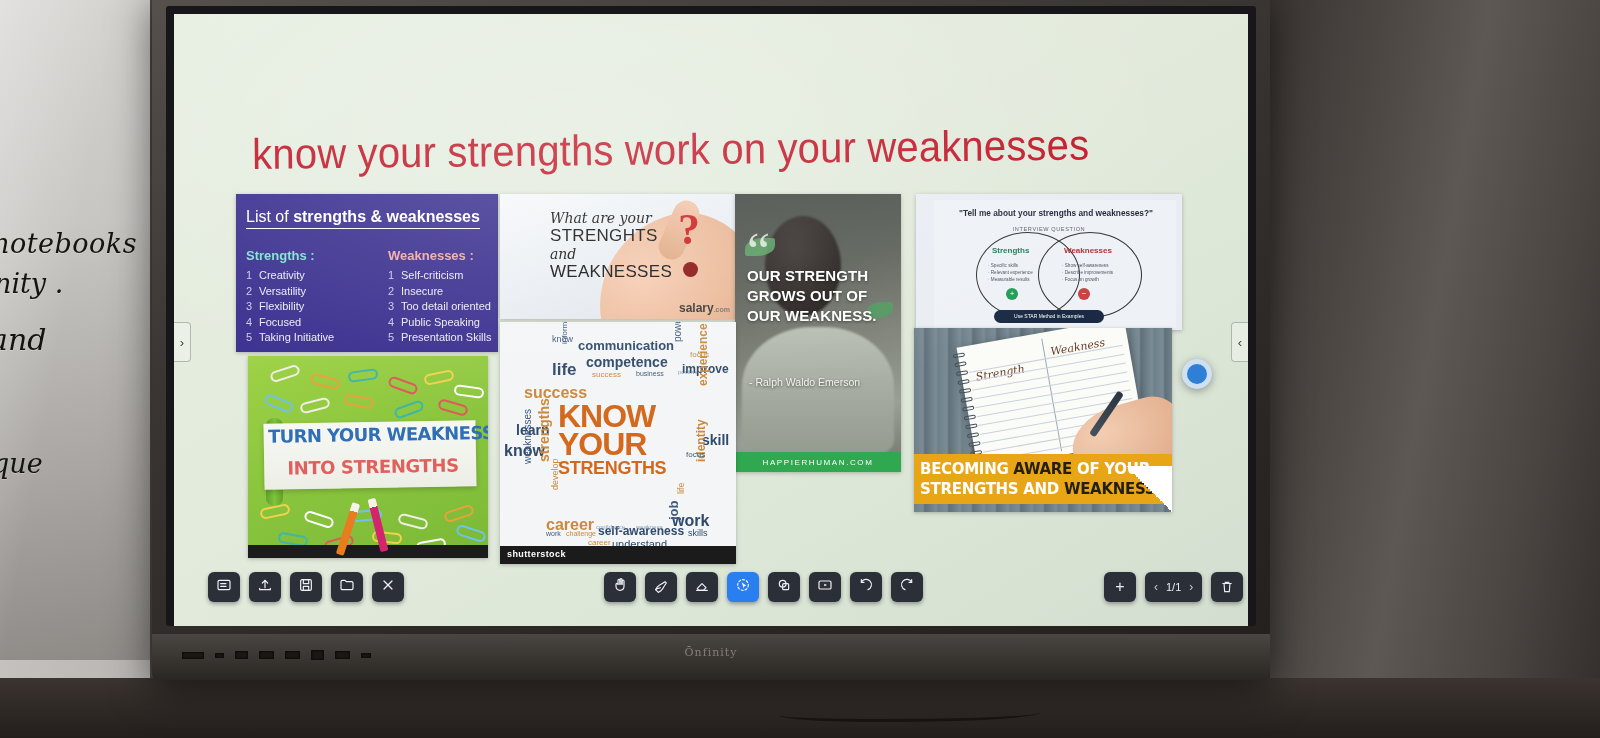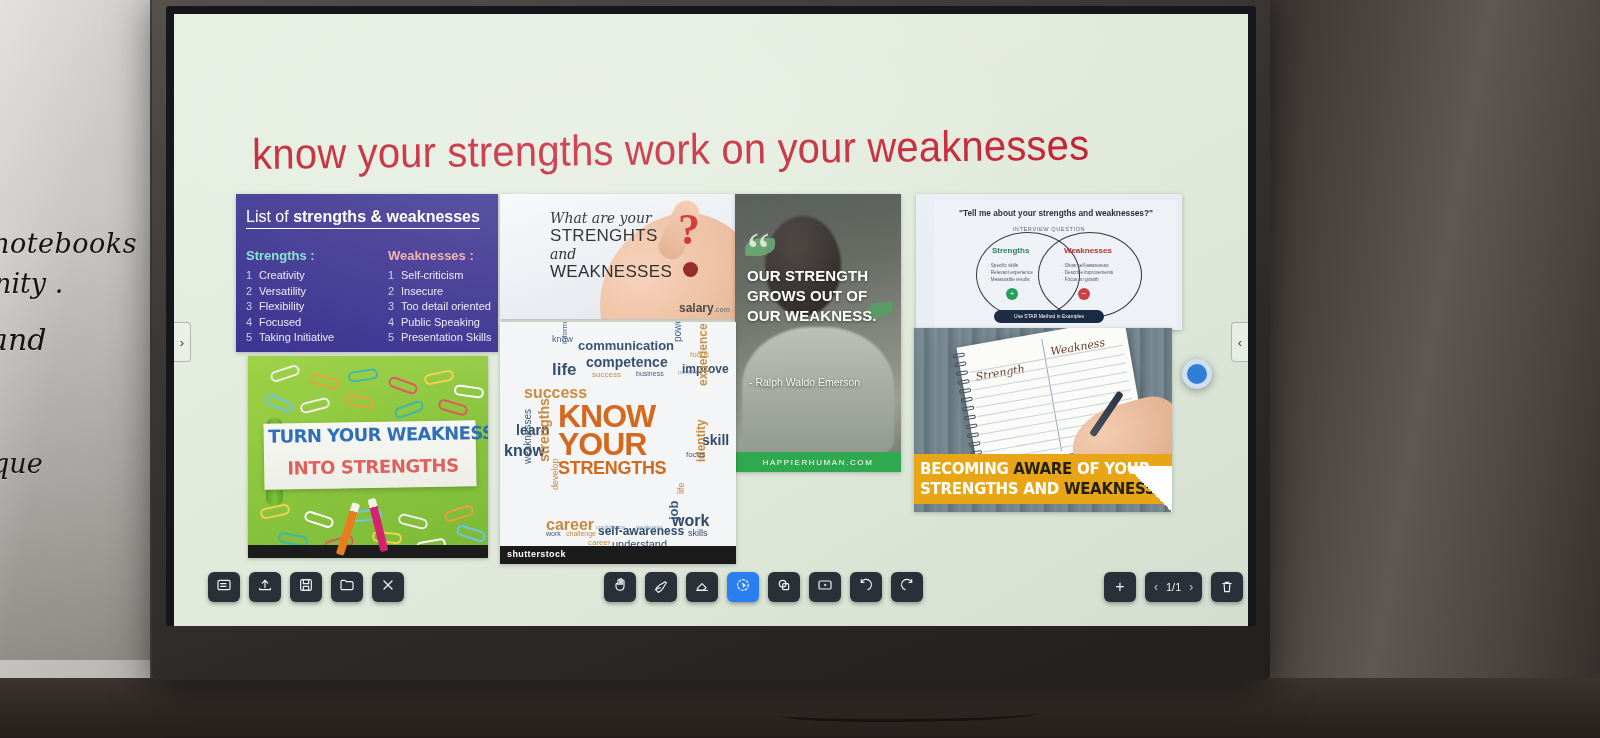--- a/index.html
+++ b/index.html
@@ -554,15 +554,28 @@
         <div class="tb-btn">
           <svg width="14" height="14" viewBox="0 0 24 24" fill="none" stroke="#e9ecf2" stroke-width="2">
               <path d="M4 6h16M9 6V4h6v2M7 6l1 14h8l1-14"></path>
             </svg>
         </div>
       </div>
 
       <div id="screen-glare"></div>
     </div>
 
+    <div id="chin">
+      <div id="ports">
+          <div class="port" style="width: 22px; height: 7px;"></div>
+          <div class="port" style="width: 9px; height: 5px;"></div>
+          <div class="port" style="width: 13px; height: 8px;"></div>
+          <div class="port" style="width: 15px; height: 8px;"></div>
+          <div class="port" style="width: 15px; height: 8px;"></div>
+          <div class="port" style="width: 13px; height: 10px;"></div>
+          <div class="port" style="width: 15px; height: 8px;"></div>
+          <div class="port" style="width: 10px; height: 5px;"></div>
+        </div>
+      <div id="brand">Ōnfinity</div>
+    </div>
   </div>
 
 </div>
 
 </body></html>

